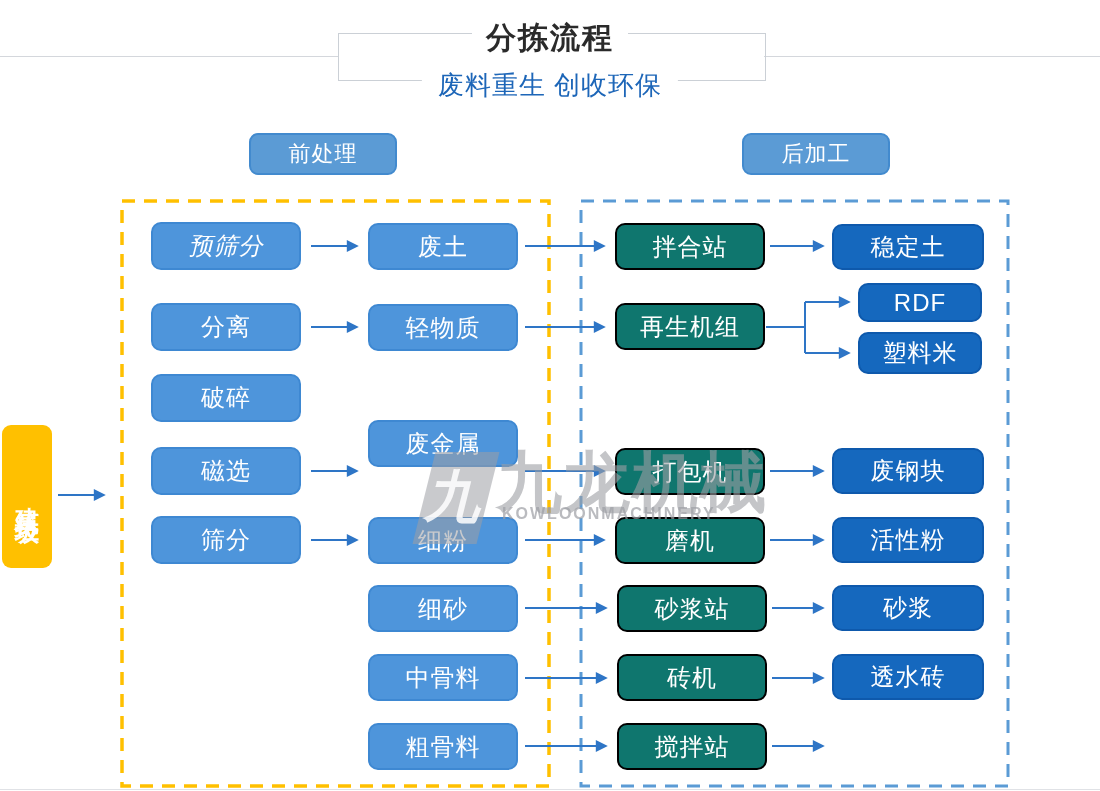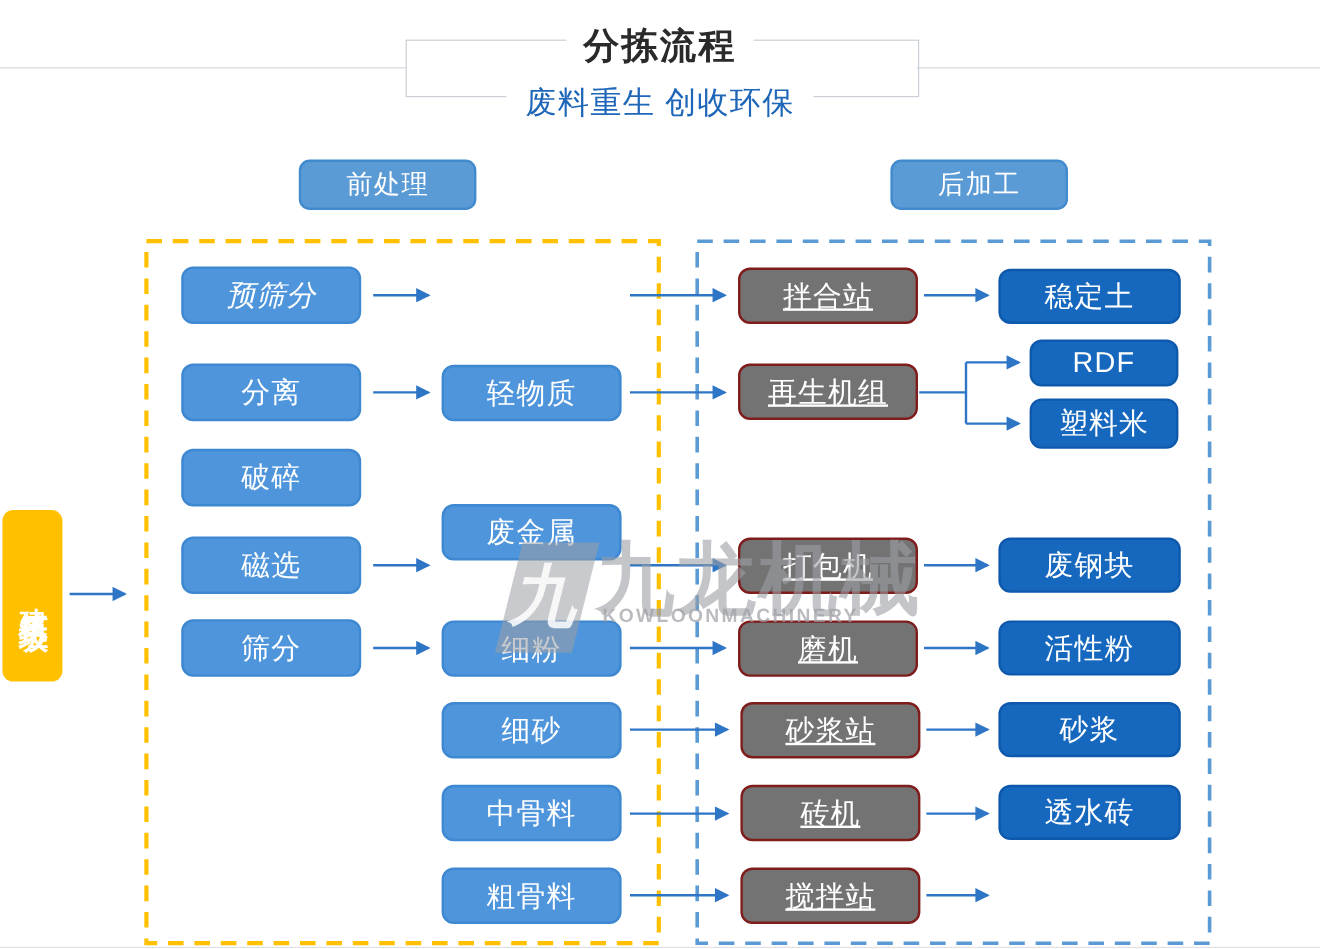--- a/index.html
+++ b/index.html
@@ -30,21 +30,21 @@
     color:#fff; font-size:22px; display:flex; align-items:center; justify-content:center;
     z-index:2; letter-spacing:1px;
   }
   
   .n {
     position:absolute; box-sizing:border-box; display:flex; align-items:center;
     justify-content:center; color:#fff; border-radius:10px; font-size:24px;
     z-index:2; letter-spacing:1px; white-space:nowrap;
   }
   .n-light   { background:#4e95db; border:2px solid #3e88d2; }
-  .n-station { background:#737373; border:2px solid #7f1d1d;text-decoration:underline; }
+  .n-station { background:#0f766e; border:2px solid #000000; }
   .n-dark    { background:#1568be; border:2px solid #0e59ac; }
   
   .source-box {
     position:absolute; left:2px; top:425px; width:50px; height:143px;
     background:#ffc000; border-radius:9px; color:#fff; font-size:24px;
     display:flex; align-items:center; justify-content:center;
     writing-mode:vertical-rl; text-orientation:upright; letter-spacing:5px;
     z-index:2; font-weight:bold;
   }
   svg.overlay { position:absolute; left:0; top:0; z-index:1; pointer-events:none; }
@@ -124,20 +124,21 @@
   </svg>
 
   <div class="source-box">建筑垃圾</div>
 
   <div class="n n-light" style="left:151px; top:222px; width:150px; height:48px;font-style:italic;">预筛分</div>
   <div class="n n-light" style="left:151px; top:303px; width:150px; height:48px;">分离</div>
   <div class="n n-light" style="left:151px; top:374px; width:150px; height:48px;">破碎</div>
   <div class="n n-light" style="left:151px; top:447px; width:150px; height:48px;">磁选</div>
   <div class="n n-light" style="left:151px; top:516px; width:150px; height:48px;">筛分</div>
 
+  <div class="n n-light" style="left:368px; top:223px; width:150px; height:47px;">废土</div>
   <div class="n n-light" style="left:368px; top:304px; width:150px; height:47px;">轻物质</div>
   <div class="n n-light" style="left:368px; top:420px; width:150px; height:47px;">废金属</div>
   <div class="n n-light" style="left:368px; top:517px; width:150px; height:47px;">细粉</div>
   <div class="n n-light" style="left:368px; top:585px; width:150px; height:47px;">细砂</div>
   <div class="n n-light" style="left:368px; top:654px; width:150px; height:47px;">中骨料</div>
   <div class="n n-light" style="left:368px; top:723px; width:150px; height:47px;">粗骨料</div>
 
   <div class="n n-station" style="left:615px; top:223px; width:150px; height:47px;">拌合站</div>
   <div class="n n-station" style="left:615px; top:303px; width:150px; height:47px;">再生机组</div>
   <div class="n n-station" style="left:615px; top:448px; width:150px; height:47px;">打包机</div>

